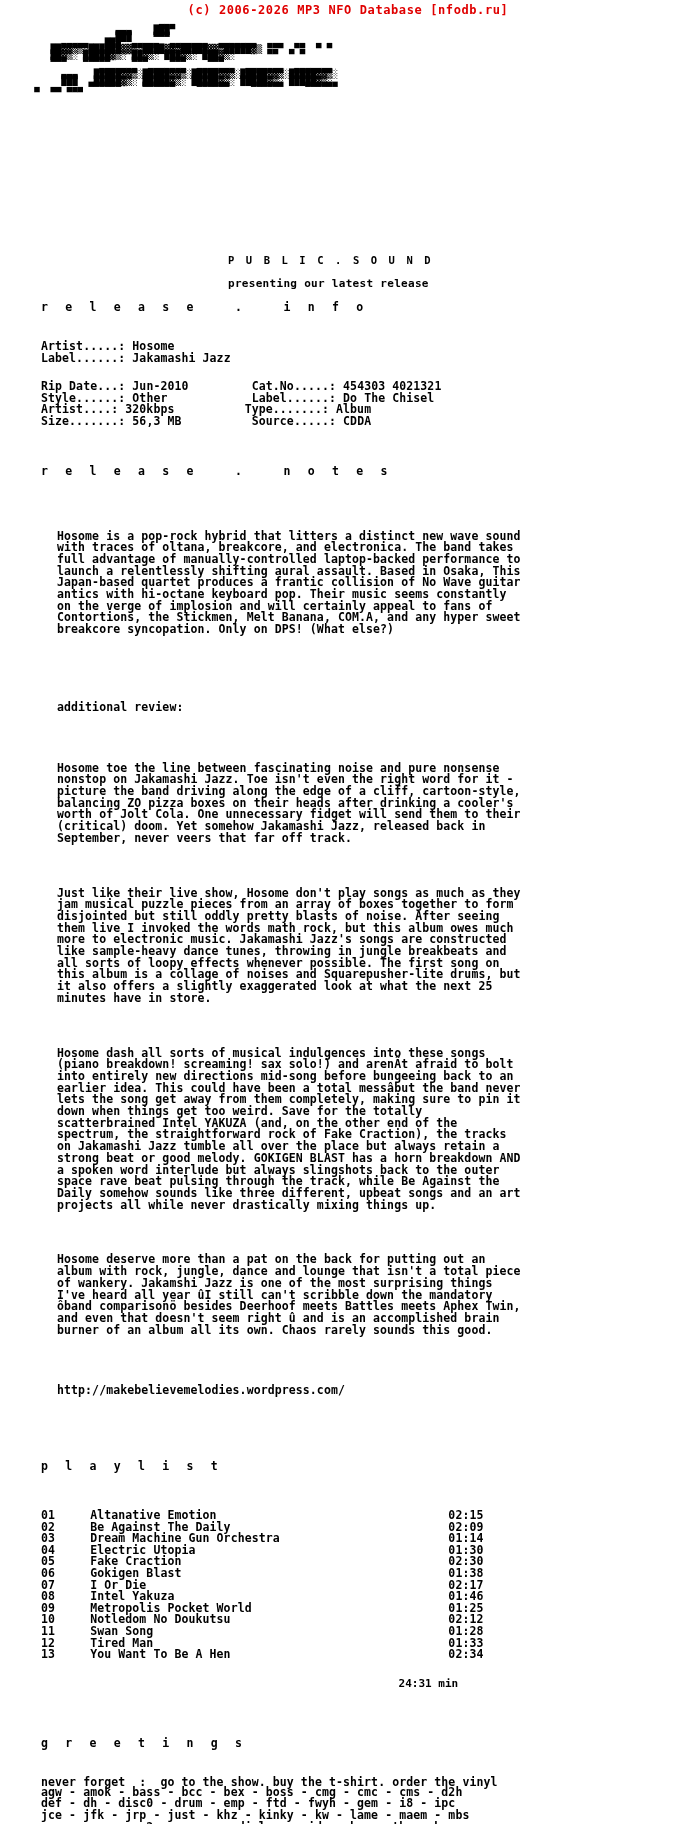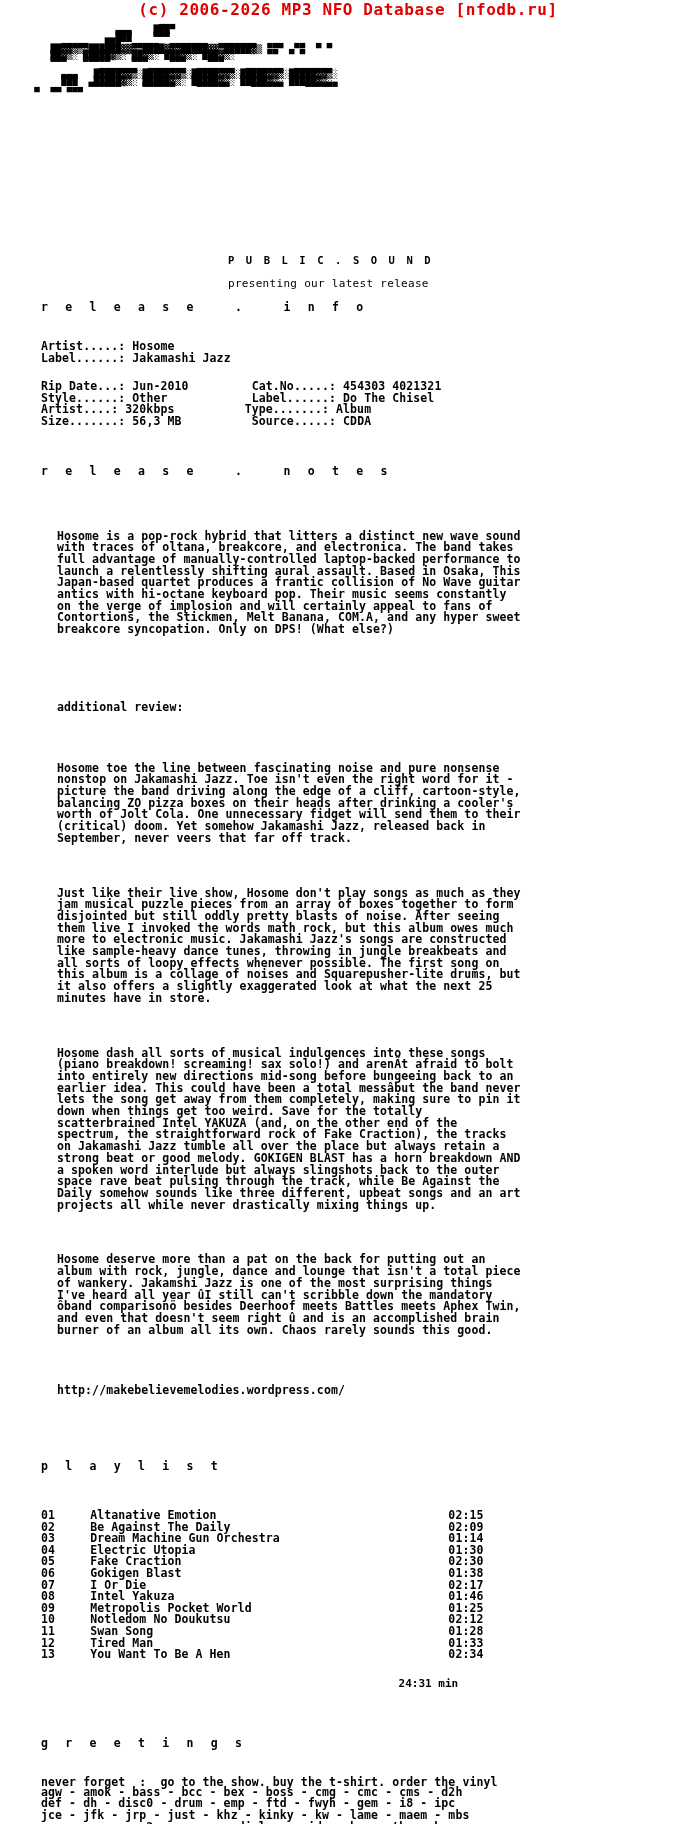--- a/index.html
+++ b/index.html
@@ -14,21 +14,21 @@
     font-family: "DejaVu Sans Mono", "Liberation Mono", monospace;
     color: #000000;
     overflow: hidden;
   }
 
   
   .banner {
     width: 100%;
     text-align: center;
     font-family: "DejaVu Sans Mono", "Liberation Mono", monospace;
-    font-size: 16px;
+    font-size: 12px;
     font-weight: bold;
     letter-spacing: 0.6px;
     color: #e00000;
     padding-top: 3px;
     line-height: 14px;
     white-space: pre;
   }
 
   
   .logo-wrap {
@@ -56,21 +56,21 @@
     font-size: 10.5px;
     font-weight: bold;
     letter-spacing: 2.6px;
     white-space: pre;
   }
   .logo-tag {
     position: absolute;
     left: 228px;
     top: 256px;
     font-size: 11px;
-    font-weight: normal;
+    font-weight: bold;
     letter-spacing: 0.3px;
     white-space: pre;
   }
 
   
   .doc {
     position: absolute;
     left: 41px;
     top: 300px;
     width: 620px;

